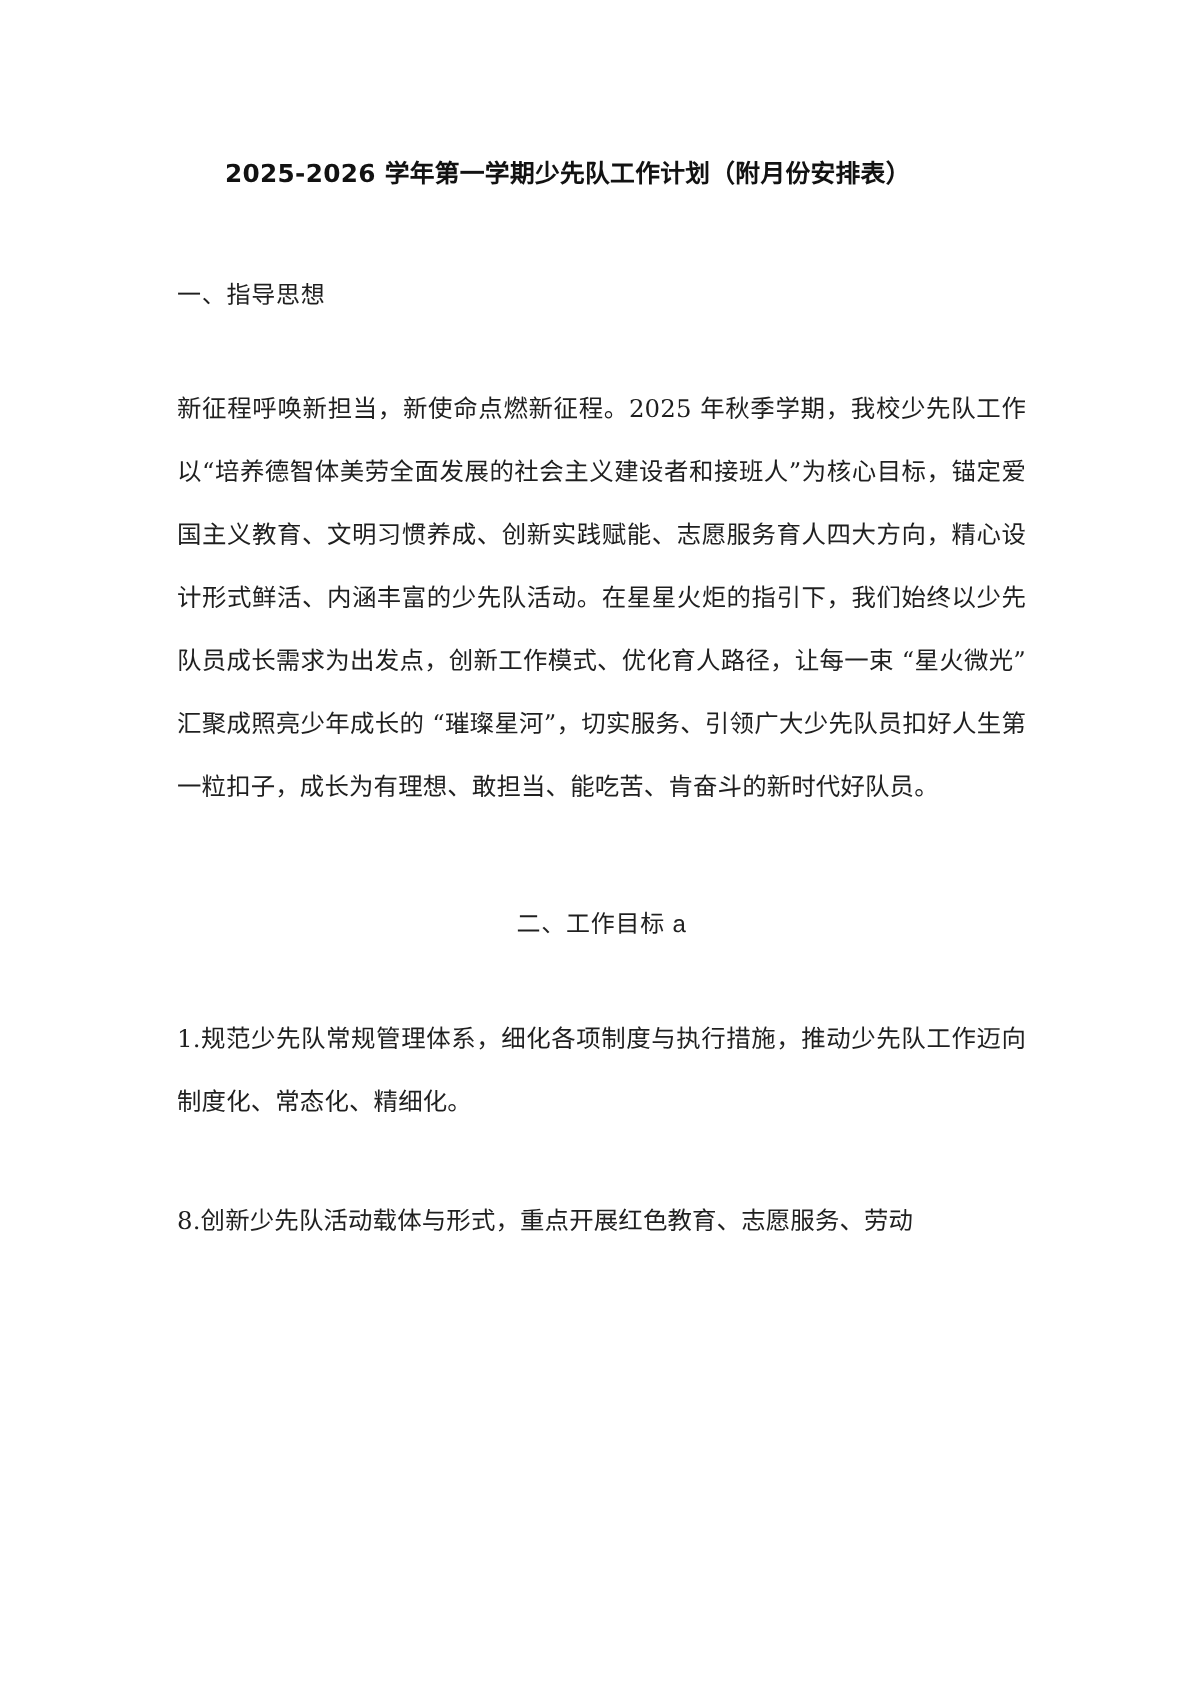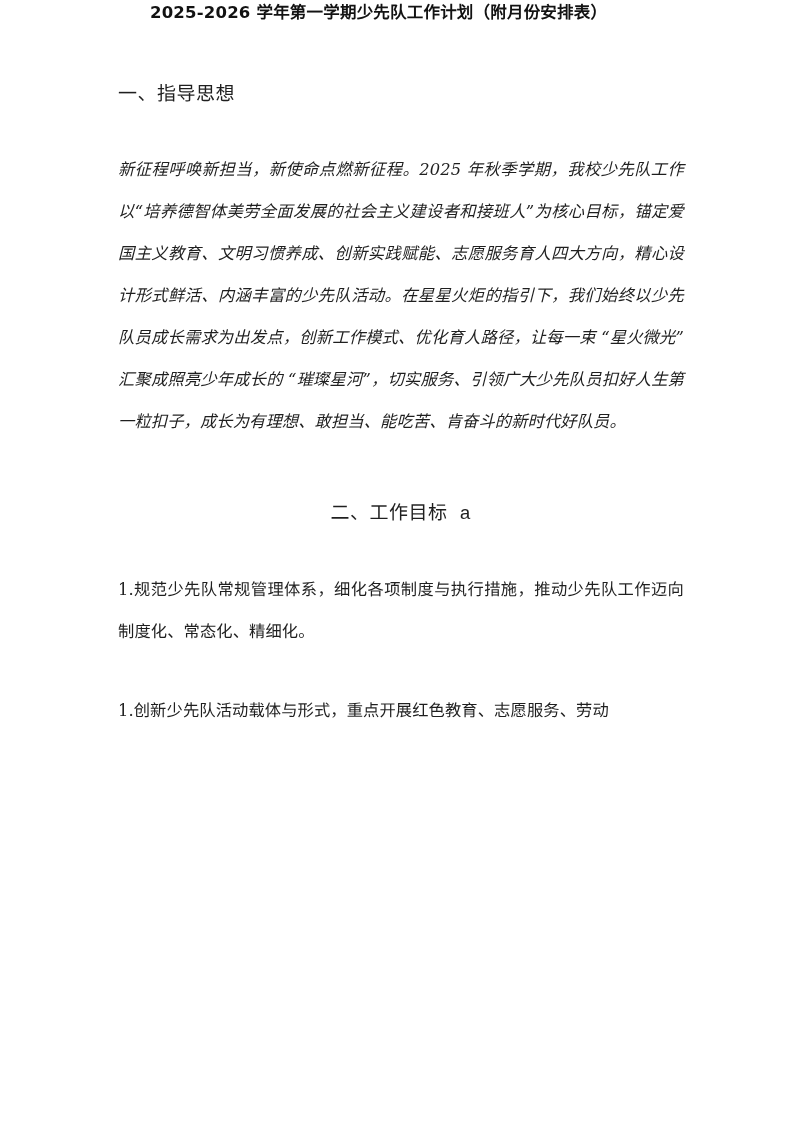--- a/index.html
+++ b/index.html
@@ -38,26 +38,27 @@
     line-height: 26px;
     color: #121212;
     margin: 0;
     padding: 0;
     text-align: left;
     text-indent: 32px;
     letter-spacing: 0.2px;
     white-space: nowrap;
   }
   .title-block {
+    padding-top: 103px;
   }
   
   .section-heading {
-    font-family: Liberation Mono, monospace;
+    font-family: Liberation Sans, sans-serif;
     font-weight: normal;
-    font-size: 19px;
+    font-size: 16px;
     line-height: 28px;
     color: #1f1f1f;
     margin: 0;
     letter-spacing: 0.5px;
   }
   .h-gap-1 { padding-top: 55px; }
   .h-gap-2 { padding-top: 57px; text-align: center; }
   
   .para {
     font-family: "DejaVu Serif", "Liberation Serif", serif;
@@ -81,23 +82,23 @@
 
 <div class="page">
   <div class="content">
 
     <div class="title-block">
       <h1 class="doc-title">2025-2026 学年第一学期少先队工作计划（附月份安排表）</h1>
     </div>
 
     <div class="section-heading h-gap-1" style="color: rgb(31, 31, 31);">一、指导思想</div>
 
-    <p class="para p-gap-main" style="color: rgb(31, 31, 31); font-style: italic;">新征程呼唤新担当，新使命点燃新征程。2025 年秋季学期，我校少先队工作以“培养德智体美劳全面发展的社会主义建设者和接班人”为核心目标，锚定爱国主义教育、文明习惯养成、创新实践赋能、志愿服务育人四大方向，精心设计形式鲜活、内涵丰富的少先队活动。在星星火炬的指引下，我们始终以少先队员成长需求为出发点，创新工作模式、优化育人路径，让每一束 “星火微光” 汇聚成照亮少年成长的 “璀璨星河”，切实服务、引领广大少先队员扣好人生第一粒扣子，成长为有理想、敢担当、能吃苦、肯奋斗的新时代好队员。</p>
+    <p class="para p-gap-main" style="color: rgb(31, 31, 31);">新征程呼唤新担当，新使命点燃新征程。2025 年秋季学期，我校少先队工作以“培养德智体美劳全面发展的社会主义建设者和接班人”为核心目标，锚定爱国主义教育、文明习惯养成、创新实践赋能、志愿服务育人四大方向，精心设计形式鲜活、内涵丰富的少先队活动。在星星火炬的指引下，我们始终以少先队员成长需求为出发点，创新工作模式、优化育人路径，让每一束 “星火微光” 汇聚成照亮少年成长的 “璀璨星河”，切实服务、引领广大少先队员扣好人生第一粒扣子，成长为有理想、敢担当、能吃苦、肯奋斗的新时代好队员。</p>
 
     <div class="section-heading h-gap-2" style="color: rgb(31, 31, 31);">二、工作目标 a</div>
 
     <p class="para p-gap-item1" style="color: rgb(31, 31, 31);">1.规范少先队常规管理体系，细化各项制度与执行措施，推动少先队工作迈向制度化、常态化、精细化。</p>
 
 
-    <p class="para p-gap-item nowrap-line" style="color: rgb(31, 31, 31);">1.创新少先队活动载体与形式，重点开展红色教育、志愿服务、劳动</p>
+    <p class="para p-gap-item nowrap-line" style="color: rgb(31, 31, 31);">8.创新少先队活动载体与形式，重点开展红色教育、志愿服务、劳动</p>
 
   </div>
 </div>
 
 </body></html>

